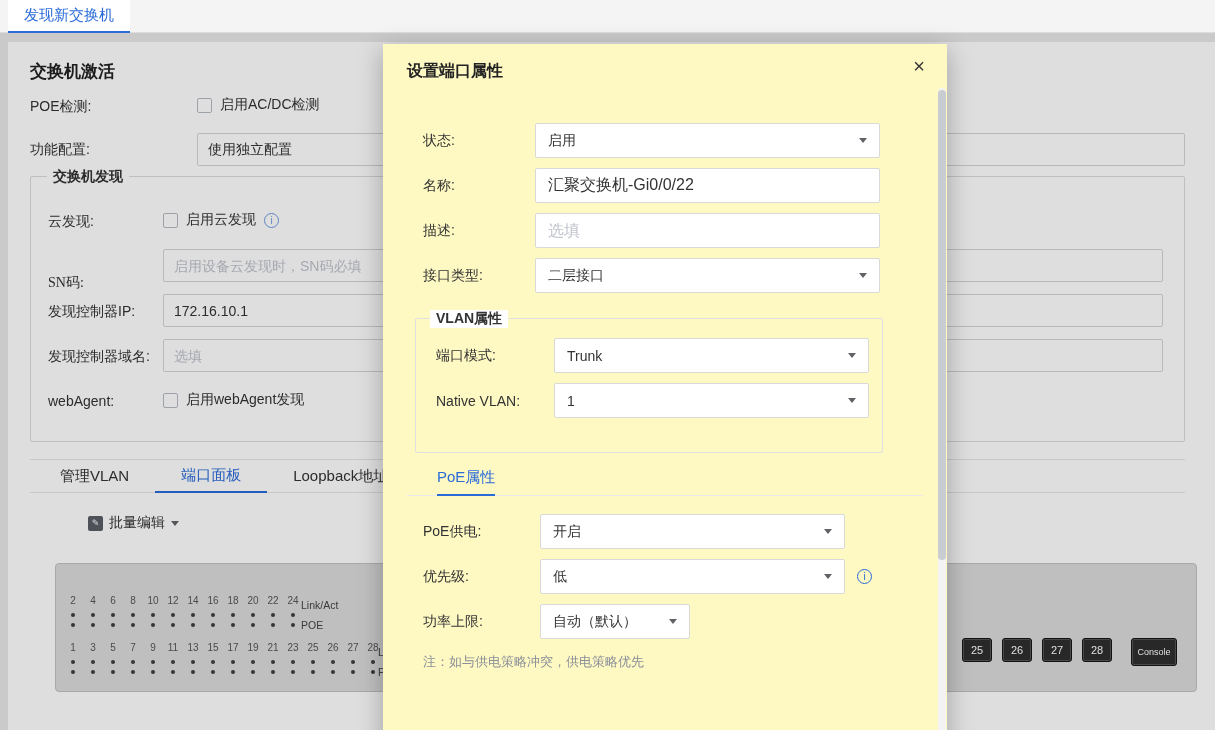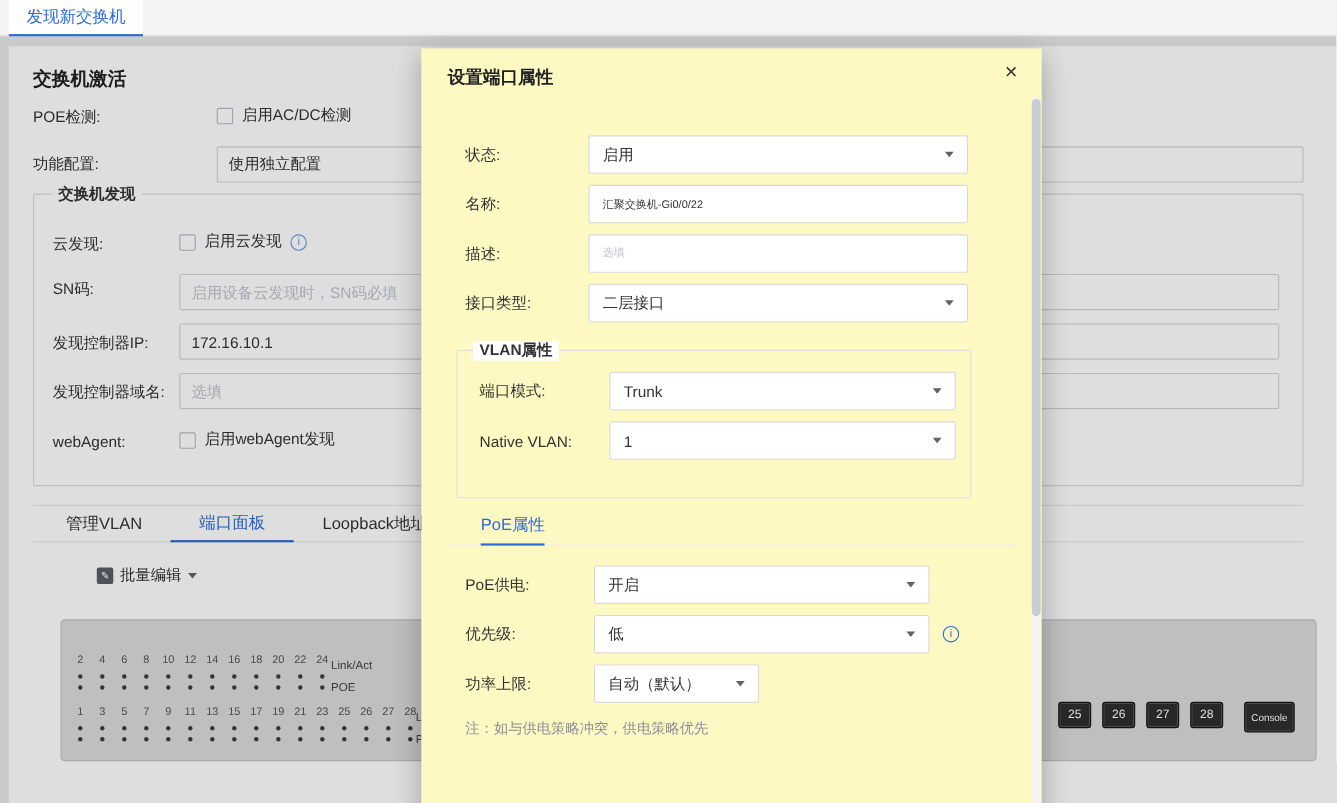--- a/index.html
+++ b/index.html
@@ -44,21 +44,21 @@
   .overlay { position:absolute; left:0; top:33px; right:0; bottom:0; background:rgba(0,0,0,0.13); z-index:40; }
   .modal { position:absolute; left:383px; top:44px; width:564px; height:706px; background:#fef9c3; box-shadow:0 6px 24px rgba(0,0,0,0.28); z-index:50; overflow:hidden; }
   .modal-title { margin:16px 24px 0; font-size:16px; font-weight:bold; line-height:22px; color:#222; }
   .modal-close { position:absolute; top:12px; right:22px; font-size:20px; line-height:20px; color:#333; cursor:pointer; }
   .m-scroll-track { position:absolute; right:1px; top:44px; bottom:4px; width:8px; background:#f3f3f3; border-radius:4px; }
   .m-scroll-thumb { position:absolute; left:0; top:2px; width:8px; height:470px; background:#c9ccd0; border-radius:4px; cursor:pointer; }
   .m-rows { margin-top:41px; }
   .m-row { display:flex; align-items:center; height:35px; margin:0 0 10px 40px; }
   .m-lbl { width:112px; flex:none; color:#333; }
   .ctrl { height:35px; border:1px solid #d9d9d9; border-radius:2px; background:#fff; display:flex; align-items:center; justify-content:space-between; padding:0 12px; cursor:pointer; }
-  .m-input { height:35px; border:1px solid #d9d9d9; border-radius:2px; padding:0 12px; font-size:10px; color:#333; font-family:inherit; }
+  .m-input { height:35px; border:1px solid #d9d9d9; border-radius:2px; padding:0 12px; font-size:16px; color:#333; font-family:inherit; }
   .m-input::placeholder { color:#bfc3cb; }
   .w345 { width:345px; } .w315 { width:315px; } .w305 { width:305px;align-items:center; } .w150 { width:150px; }
   .vlan-box { position:relative; margin:25px 0 0 32px; width:468px; border:1px solid #e0e0e0; border-radius:2px; padding:19px 0 24px 20px; }
   .vlan-box .m-row { margin-left:0; }
   .vlan-box .m-lbl { width:118px; }
   .poe-tab-row { margin:15px 24px 0 24px; border-bottom:1px solid #ebebeb; padding-left:30px; }
   .poe-tab { display:inline-block; color:#2a6bd8; font-size:15px; padding-bottom:7px; border-bottom:2px solid #2a6bd8; margin-bottom:-1px; cursor:pointer; }
   .poe-rows { margin-top:18px; }
   .poe-rows .m-lbl { width:117px; }
   .blue-info { border-color:#2a6bd8; color:#2a6bd8; margin-left:12px; }
@@ -89,21 +89,21 @@
       <span class="legend">交换机发现</span>
     </div>
 
     <span class="pg-label" style="left:40px;top:171px;">云发现:</span>
     <div class="cb-group" style="left:155px;top:169px;">
       <span class="checkbox"></span>
       <span>启用云发现</span>
       <i class="info-icon">i</i>
     </div>
 
-    <span class="pg-label" style="left:40px;top:212px;">SN码:</span>
+    <span class="pg-label" style="left:40px;top:232px;font-family:Liberation Serif, serif;">SN码:</span>
     <input class="pg-input" style="left: 155px; top: 207px; width: 1000px;" readonly="" placeholder="启用设备云发现时，SN码必填">
 
     <span class="pg-label" style="left:40px;top:261px;">发现控制器IP:</span>
     <input class="pg-input" style="left: 155px; top: 252px; width: 1000px;" readonly="" value="172.16.10.1">
 
     <span class="pg-label" style="left:40px;top:306px;">发现控制器域名:</span>
     <input class="pg-input" style="left: 155px; top: 297px; width: 1000px;" readonly="" placeholder="选填">
 
     <span class="pg-label" style="left:40px;top:351px;">webAgent:</span>
     <div class="cb-group" style="left:155px;top:349px;">

